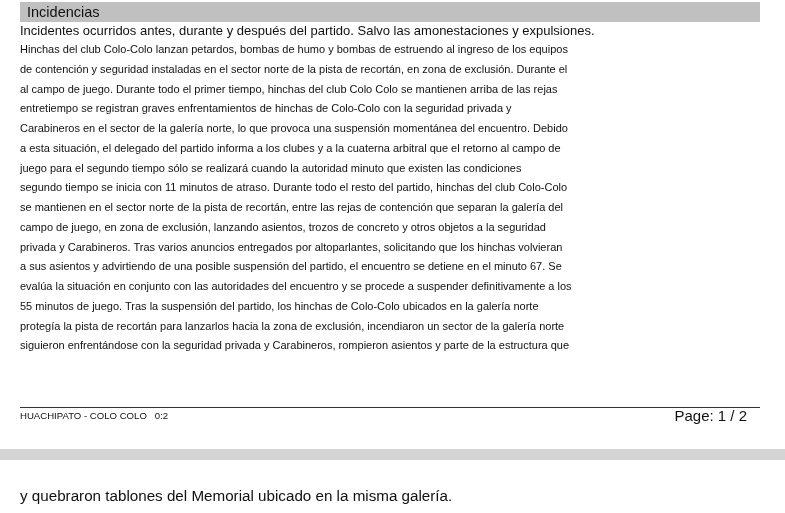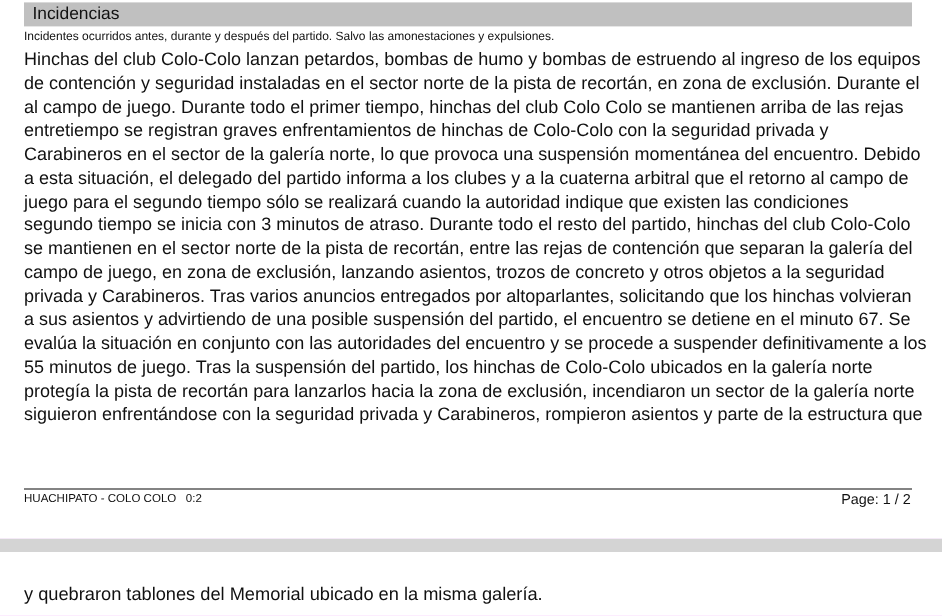--- a/index.html
+++ b/index.html
@@ -9,21 +9,21 @@
       width: 785px;
       height: 513px;
       overflow: hidden;
       font-family: "Liberation Sans", sans-serif;
       color: #111111;
     }
     .viewer {
       position: relative;
       width: 785px;
       height: 513px;
-      background: #f0abfc;
+      background: #eab308;
     }
     .page {
       position: absolute;
       left: 0;
       width: 785px;
       background: #ffffff;
     }
     .page-1 {
       top: 0;
       height: 449px;
@@ -41,34 +41,34 @@
       left: 7px;
       top: 2px;
       font-size: 14.5px;
       line-height: 16px;
       color: #111111;
     }
     .section-subtitle {
       position: absolute;
       left: 20px;
       top: 25px;
-      font-size: 10px;
+      font-size: 13px;
       line-height: 12px;
       color: #111111;
       white-space: nowrap;
     }
     .body-text {
       position: absolute;
       left: 20px;
       top: 40px;
       width: 745px;
     }
     .body-line {
       display: block;
-      font-size: 15px;
+      font-size: 11px;
       line-height: 19.75px;
       height: 19.75px;
       white-space: nowrap;
       color: #111111;
     }
     .footer-rule {
       position: absolute;
       left: 20px;
       top: 407px;
       width: 740px;
@@ -79,23 +79,23 @@
       position: absolute;
       left: 20px;
       top: 410px;
       font-size: 9.6px;
       line-height: 12px;
       white-space: pre;
       color: #111111;
     }
     .footer-right {
       position: absolute;
-      right: 26px;
+      right: 38px;
       top: 410px;
-      font-size: 12px;
+      font-size: 15px;
       line-height: 12px;
       white-space: nowrap;
       color: #111111;
       padding-left: 21px;
     }
     .page-gap {
       position: absolute;
       left: 0;
       top: 449px;
       width: 785px;
@@ -129,22 +129,22 @@
 
     <div class="section-subtitle">Incidentes ocurridos antes, durante y después del partido. Salvo las amonestaciones y expulsiones.</div>
 
     <div class="body-text">
       <span class="body-line">Hinchas del club Colo-Colo lanzan petardos, bombas de humo y bombas de estruendo al ingreso de los equipos</span>
       <span class="body-line">de contención y seguridad instaladas en el sector norte de la pista de recortán, en zona de exclusión. Durante el</span>
       <span class="body-line">al campo de juego.  Durante todo el primer tiempo, hinchas del club Colo Colo se mantienen arriba de las rejas</span>
       <span class="body-line">entretiempo se registran graves enfrentamientos de hinchas de Colo-Colo con la seguridad privada y</span>
       <span class="body-line">Carabineros en el sector de la galería norte, lo que provoca una suspensión momentánea del encuentro. Debido</span>
       <span class="body-line">a esta situación, el delegado del partido informa a los clubes y a la cuaterna arbitral que el retorno al campo de</span>
-      <span class="body-line">juego para el segundo tiempo sólo se realizará cuando la autoridad indique que existen las condiciones</span>
-      <span class="body-line">segundo tiempo se inicia con 3 minutos de atraso.  Durante todo el resto del partido, hinchas del club Colo-Colo</span>
+      <span class="body-line">juego para el segundo tiempo sólo se realizará cuando la autoridad minuto que existen las condiciones</span>
+      <span class="body-line">segundo tiempo se inicia con 11 minutos de atraso.  Durante todo el resto del partido, hinchas del club Colo-Colo</span>
       <span class="body-line">se mantienen en el sector norte de la pista de recortán, entre las rejas de contención que separan la galería del</span>
       <span class="body-line">campo de juego, en zona de exclusión, lanzando asientos, trozos de concreto y otros objetos a la seguridad</span>
       <span class="body-line">privada y Carabineros.  Tras varios anuncios entregados por altoparlantes, solicitando que los hinchas volvieran</span>
       <span class="body-line">a sus asientos y advirtiendo de una posible suspensión del partido, el encuentro se detiene en el minuto 67. Se</span>
       <span class="body-line">evalúa la situación en conjunto con las autoridades del encuentro y se procede a suspender definitivamente a los</span>
       <span class="body-line">55 minutos de juego. Tras la suspensión del partido, los hinchas de Colo-Colo ubicados en la galería norte</span>
       <span class="body-line">protegía la pista de recortán para lanzarlos hacia la zona de exclusión, incendiaron un sector de la galería norte</span>
       <span class="body-line">siguieron enfrentándose con la seguridad privada y Carabineros, rompieron asientos y parte de la estructura que</span>
     </div>
 

